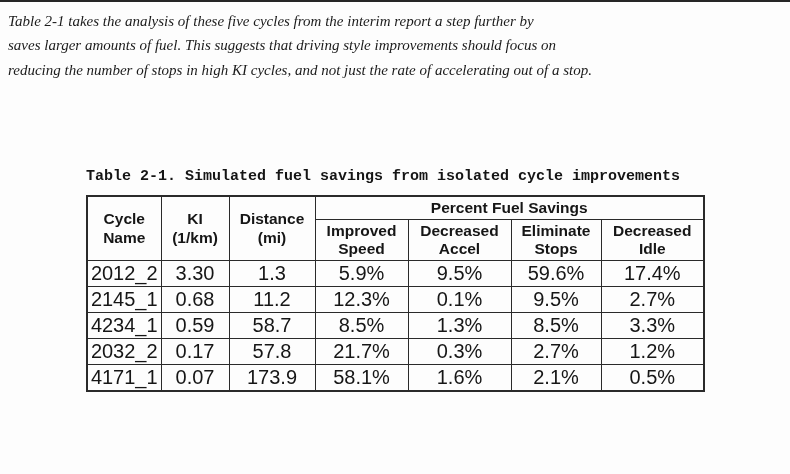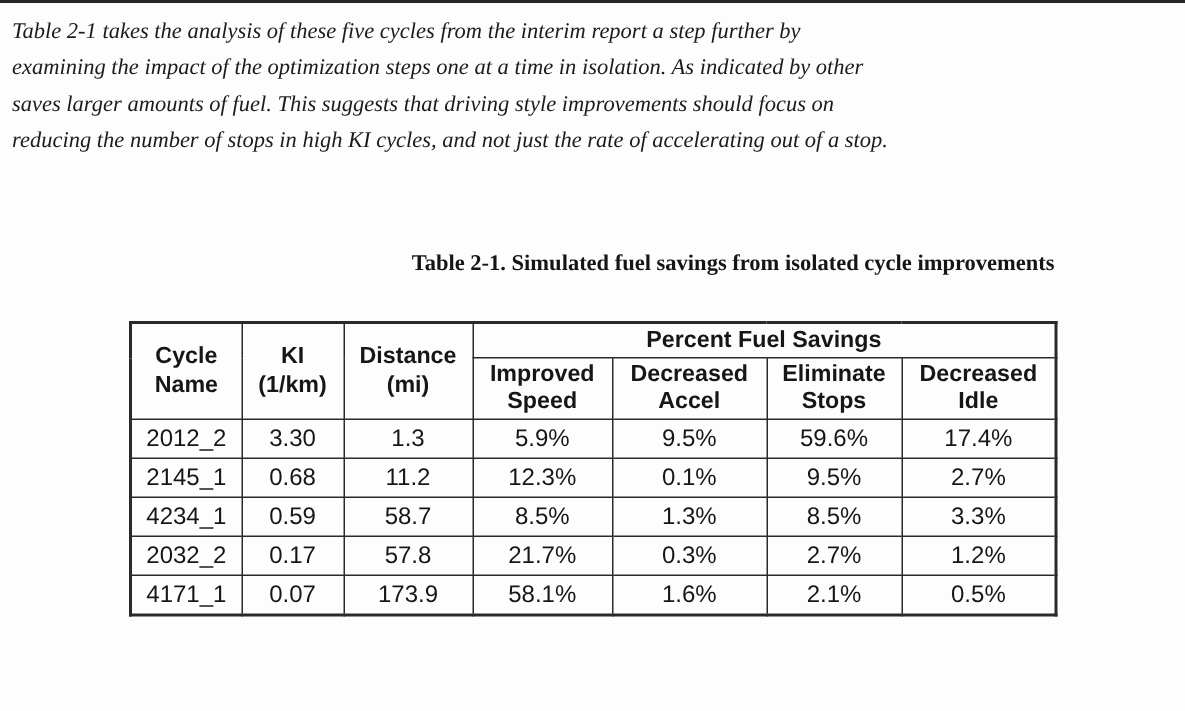--- a/index.html
+++ b/index.html
@@ -27,30 +27,30 @@
     font-style: italic;
   }
   .para-top { top: 9px; }
   .para-bottom { top: 413px; }
   .para .line { white-space: nowrap; }
   .table-title {
     position: absolute;
     top: 168px;
     left: 86px;
     width: 617px;
-    text-align: right;
-    font-family: Liberation Serif, serif;
+    text-align: left;
+    font-family: Liberation Mono, monospace;
     font-weight: bold;
     font-size: 15px;
     color: #151515;
     z-index: 2;
   }
   table.fuel-table {
     position: absolute;
-    top: 214px;
+    top: 195px;
     left: 86px;
     border-collapse: collapse;
     table-layout: fixed;
     font-family: "Liberation Sans", sans-serif;
     color: #161616;
     z-index: 2;
     border: 2.5px solid #2a2a2a;
   }
   .fuel-table th, .fuel-table td {
     border: 1.5px solid #2a2a2a;
@@ -62,21 +62,21 @@
   .fuel-table th {
     font-weight: bold;
     font-size: 15.5px;
     line-height: 18.5px;
     white-space: pre-line;
   }
   .fuel-table th.group-th { height: 22px; line-height: 16px; }
   .fuel-table tr.subhead-row th { height: 40px; }
   .fuel-table td {
     font-weight: 400;
-    font-size: 16px;
+    font-size: 20px;
     height: 25px;
     white-space: nowrap;
   }
   .watermark {
     position: absolute;
     top: 449px;
     right: 3px;
     font-family: "Liberation Sans", sans-serif;
     font-size: 14.5px;
     letter-spacing: 0.3px;
@@ -87,21 +87,20 @@
 </style>
 </head>
 <body>
 
 <div class="page">
 
   <div class="top-edge-line"></div>
 
   <div class="para para-top">
     <div class="line">Table 2-1 takes the analysis of these five cycles from the interim report a step further by</div>
-    <div class="line">examining the impact of the optimization steps one at a time in isolation. As indicated by other</div>
     <div class="line">saves larger amounts of fuel. This suggests that driving style improvements should focus on</div>
     <div class="line">reducing the number of stops in high KI cycles, and not just the rate of accelerating out of a stop.</div>
   </div>
 
   <div class="table-title">Table 2-1. Simulated fuel savings from isolated cycle improvements</div>
 
   <table class="fuel-table">
     <colgroup>
       <col style="width:74px">
       <col style="width:68px">

